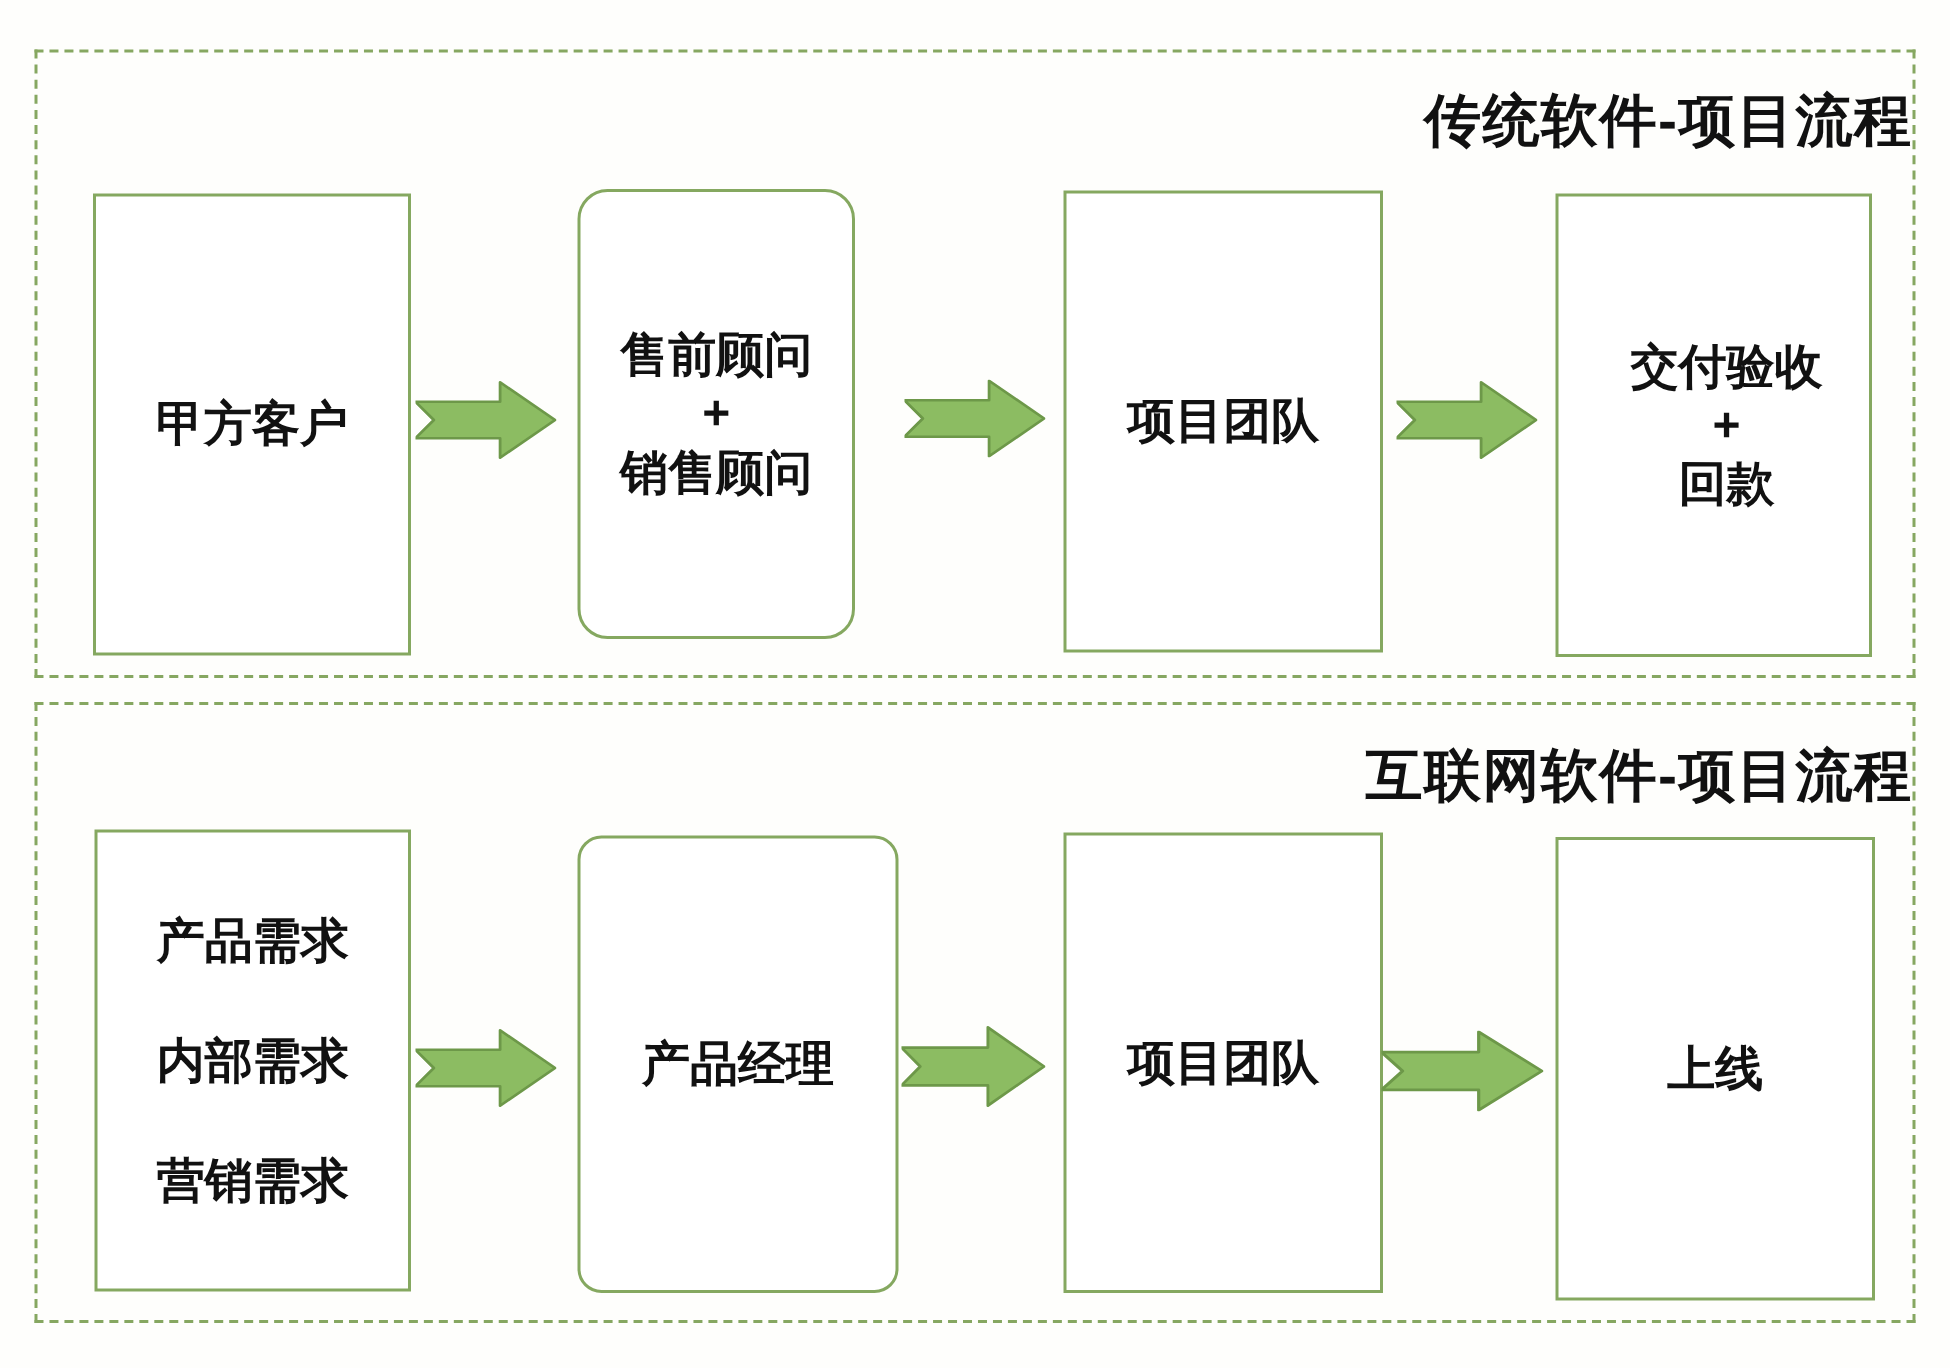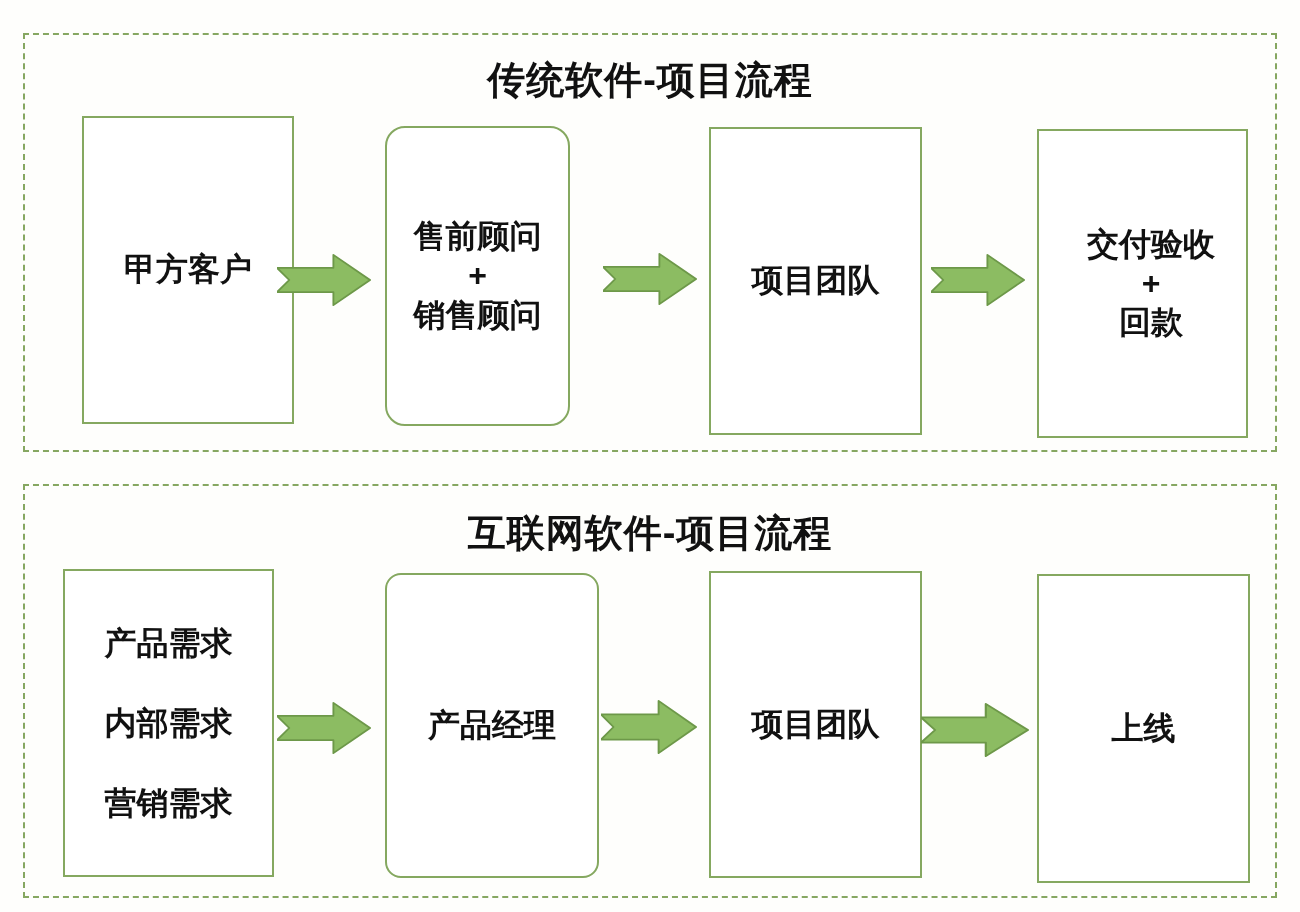--- a/index.html
+++ b/index.html
@@ -22,25 +22,25 @@
     height:912px;
     background:var(--page-bg);
     overflow:hidden;
   }
   .panel{
     position:absolute;
     border:2px dashed var(--dashed-border);
     background:transparent;
   }
   .panel-1{left:23px;top:33px;width:1254px;height:419px;}
-  .panel-2{left:23px;top:484px;width:1254px;height:414px;}
+  .panel-2{left:23px;top:468px;width:1254px;height:414px;}
   .panel-title{
     position:absolute;
     left:0;right:0;
-    text-align:center;
+    text-align:right;
     font-size:38px;
     font-weight:bold;
     letter-spacing:1px;
     color:var(--text);
     white-space:nowrap;
   }
   .panel-1 .panel-title{top:20px;}
   .panel-2 .panel-title{top:22px;}
   .box{
     position:absolute;
@@ -64,21 +64,21 @@
   .arrow svg{display:block;width:100%;height:100%;}
 </style>
 </head>
 <body>
 
 <div class="page">
 
   <section class="panel panel-1">
     <h2 class="panel-title">传统软件-项目流程</h2>
 
-    <div class="box" style="left:37px;top:81px;width:212px;height:308px;margin-left:20px;">
+    <div class="box" style="left:37px;top:94px;width:212px;height:308px;">
       <span class="line">甲方客户</span>
     </div>
 
     <div class="box" style="left:360px;top:91px;width:185px;height:300px;border-radius:20px;">
       <span class="line">售前顾问</span>
       <span class="line">+</span>
       <span class="line">销售顾问</span>
     </div>
 
     <div class="box" style="left:684px;top:92px;width:213px;height:308px;">

